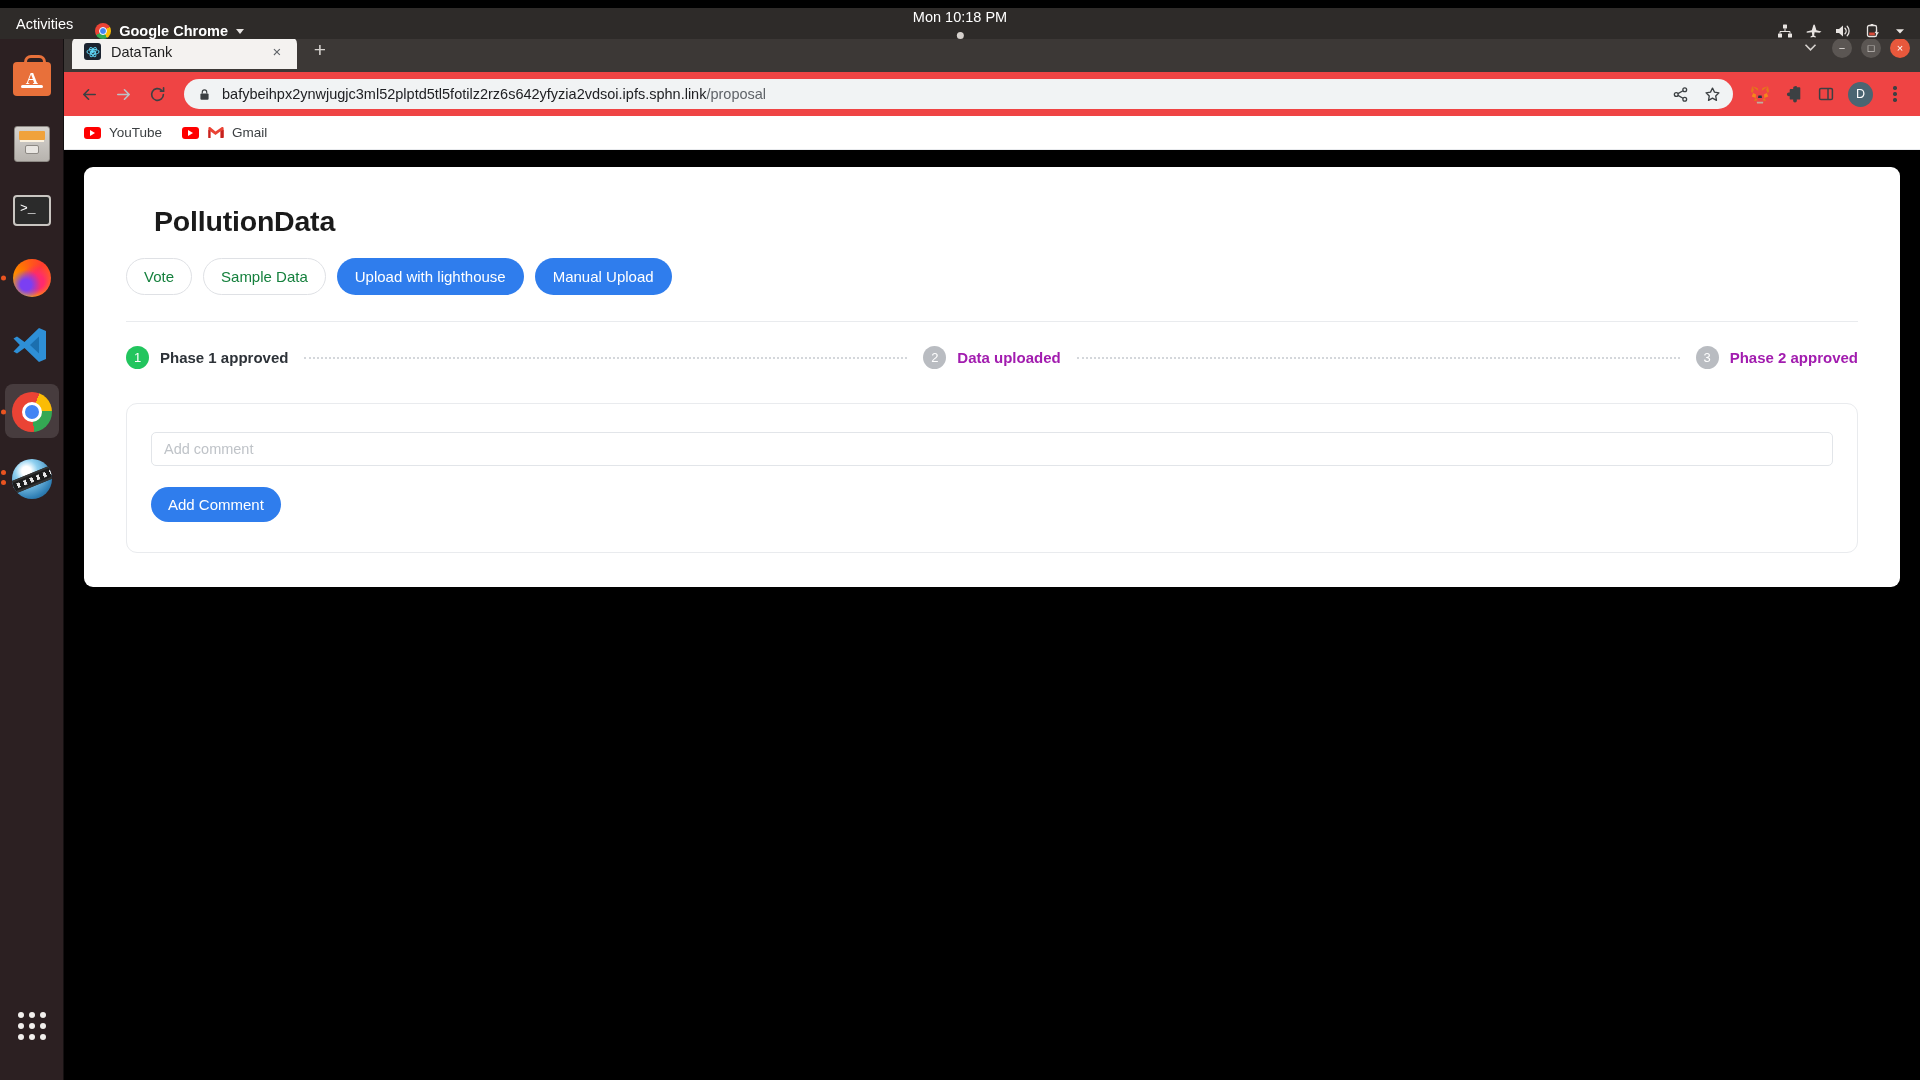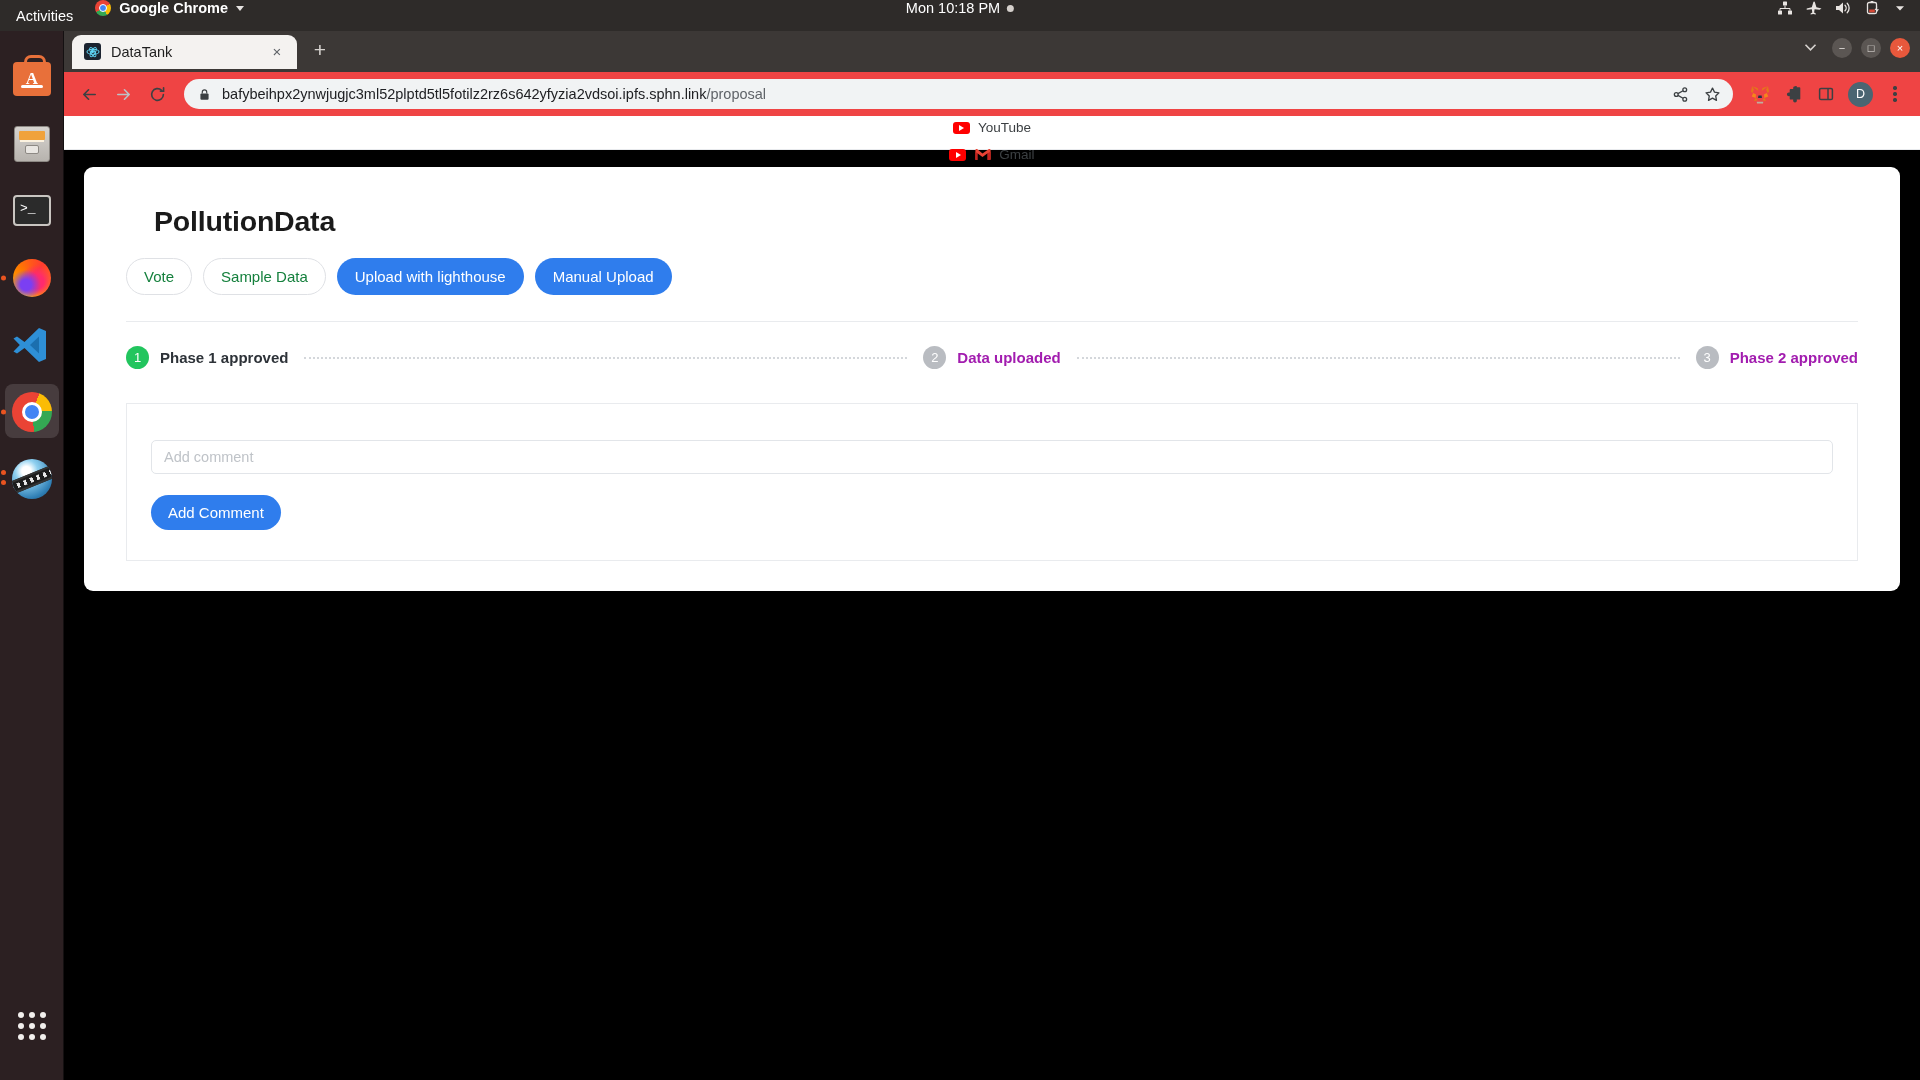--- a/index.html
+++ b/index.html
@@ -5,24 +5,24 @@
   * { box-sizing: border-box; margin: 0; padding: 0; }
   html, body {
     width: 1920px; height: 1080px;
     background: #000000;
     font-family: "Liberation Sans", sans-serif;
     overflow: hidden;
   }
 
   
   .gnome-topbar {
-    position: absolute; top: 0; left: 0;
+    position: absolute; top: 8px; left: 0;
     width: 1920px; height: 31px;
     background: #2e2b29;
-    display: flex; align-items: flex-start;
+    display: flex; align-items: flex-end;
     color: #ffffff; font-size: 14.5px;
     z-index: 40;
   }
   .activities {
     padding: 0 12px 0 16px; height: 31px;
     display: flex; align-items: center; font-weight: 400;
   }
   .app-menu { display: flex; align-items: center; gap: 8px; padding: 0 10px; }
   .chrome-mini {
     width: 16px; height: 16px; border-radius: 50%;
@@ -40,21 +40,21 @@
   }
   .app-menu-label { font-weight: bold; font-size: 14.5px; }
   .caret-down {
     width: 0; height: 0;
     border-left: 4.5px solid transparent;
     border-right: 4.5px solid transparent;
     border-top: 5px solid #e6e3e1;
   }
   .topbar-clock {
     position: absolute; left: 50%; transform: translateX(-50%);
-    display: flex; align-items: center; gap: 7px; font-size: 14.5px;
+    display: flex; align-items: center; gap: 7px; font-size: 14.5px; flex-direction: column;
   }
   .notif-dot { width: 7px; height: 7px; border-radius: 50%; background: #d5d0cc; }
   .tray {
     position: absolute; right: 14px;
     display: flex; align-items: center; gap: 13px;
   }
   .tray svg { display: block; }
 
   
   .dock {
@@ -278,21 +278,20 @@
     font-size: 12.5px; margin: 0 4px;
   }
   .kebab { display:flex; flex-direction:column; gap:2.5px; align-items:center; }
   .kebab i { width:3.4px; height:3.4px; border-radius:50%; background:#3c4043; display:block; }
 
   
   .bookmarks {
     height: 34px; background: #ffffff;
     display: flex; align-items: center; gap: 4px; padding: 0 12px;
     border-bottom: 1px solid #e8eaed;
-    flex-direction: column;
   }
   .bm {
     display: flex; align-items: center; gap: 8px;
     padding: 4px 8px; border-radius: 5px;
     font-size: 13.5px; color: #3c4043;
   }
   .yt-ico {
     width: 17px; height: 12px; border-radius: 3px; background: #ff0000;
     position: relative; flex-shrink: 0;
   }
@@ -342,22 +341,22 @@
   .step-num.done { background: #22c55e; }
   .step-num.todo { background: #b9bcc1; }
   .step-label { font-size: 15px; color: #2d3238; white-space: nowrap; font-weight: bold; }
   .step-label.muted { color: #a21caf; }
   .connector {
     flex: 1; height: 1px; margin: 0 16px;
     border-top: 2px dotted #d4d7db;
   }
 
   .comment-card {
-    border: 1px solid #e9ebee; border-radius: 0;
-    padding: 36px 24px 30px 24px;
+    border: 1px solid #e9ebee; border-radius: 11px;
+    padding: 28px 24px 30px 24px;
   }
   .comment-input {
     width: 100%; height: 34px;
     border: 1px solid #e2e5e9; border-radius: 5px;
     padding: 0 12px; font-size: 14.5px; color: #2d3238;
     font-family: "Liberation Sans", sans-serif;
     outline: none; background: #fff;
   }
   .comment-input::placeholder { color: #bfc3c8; }
   .btn-add-comment {

